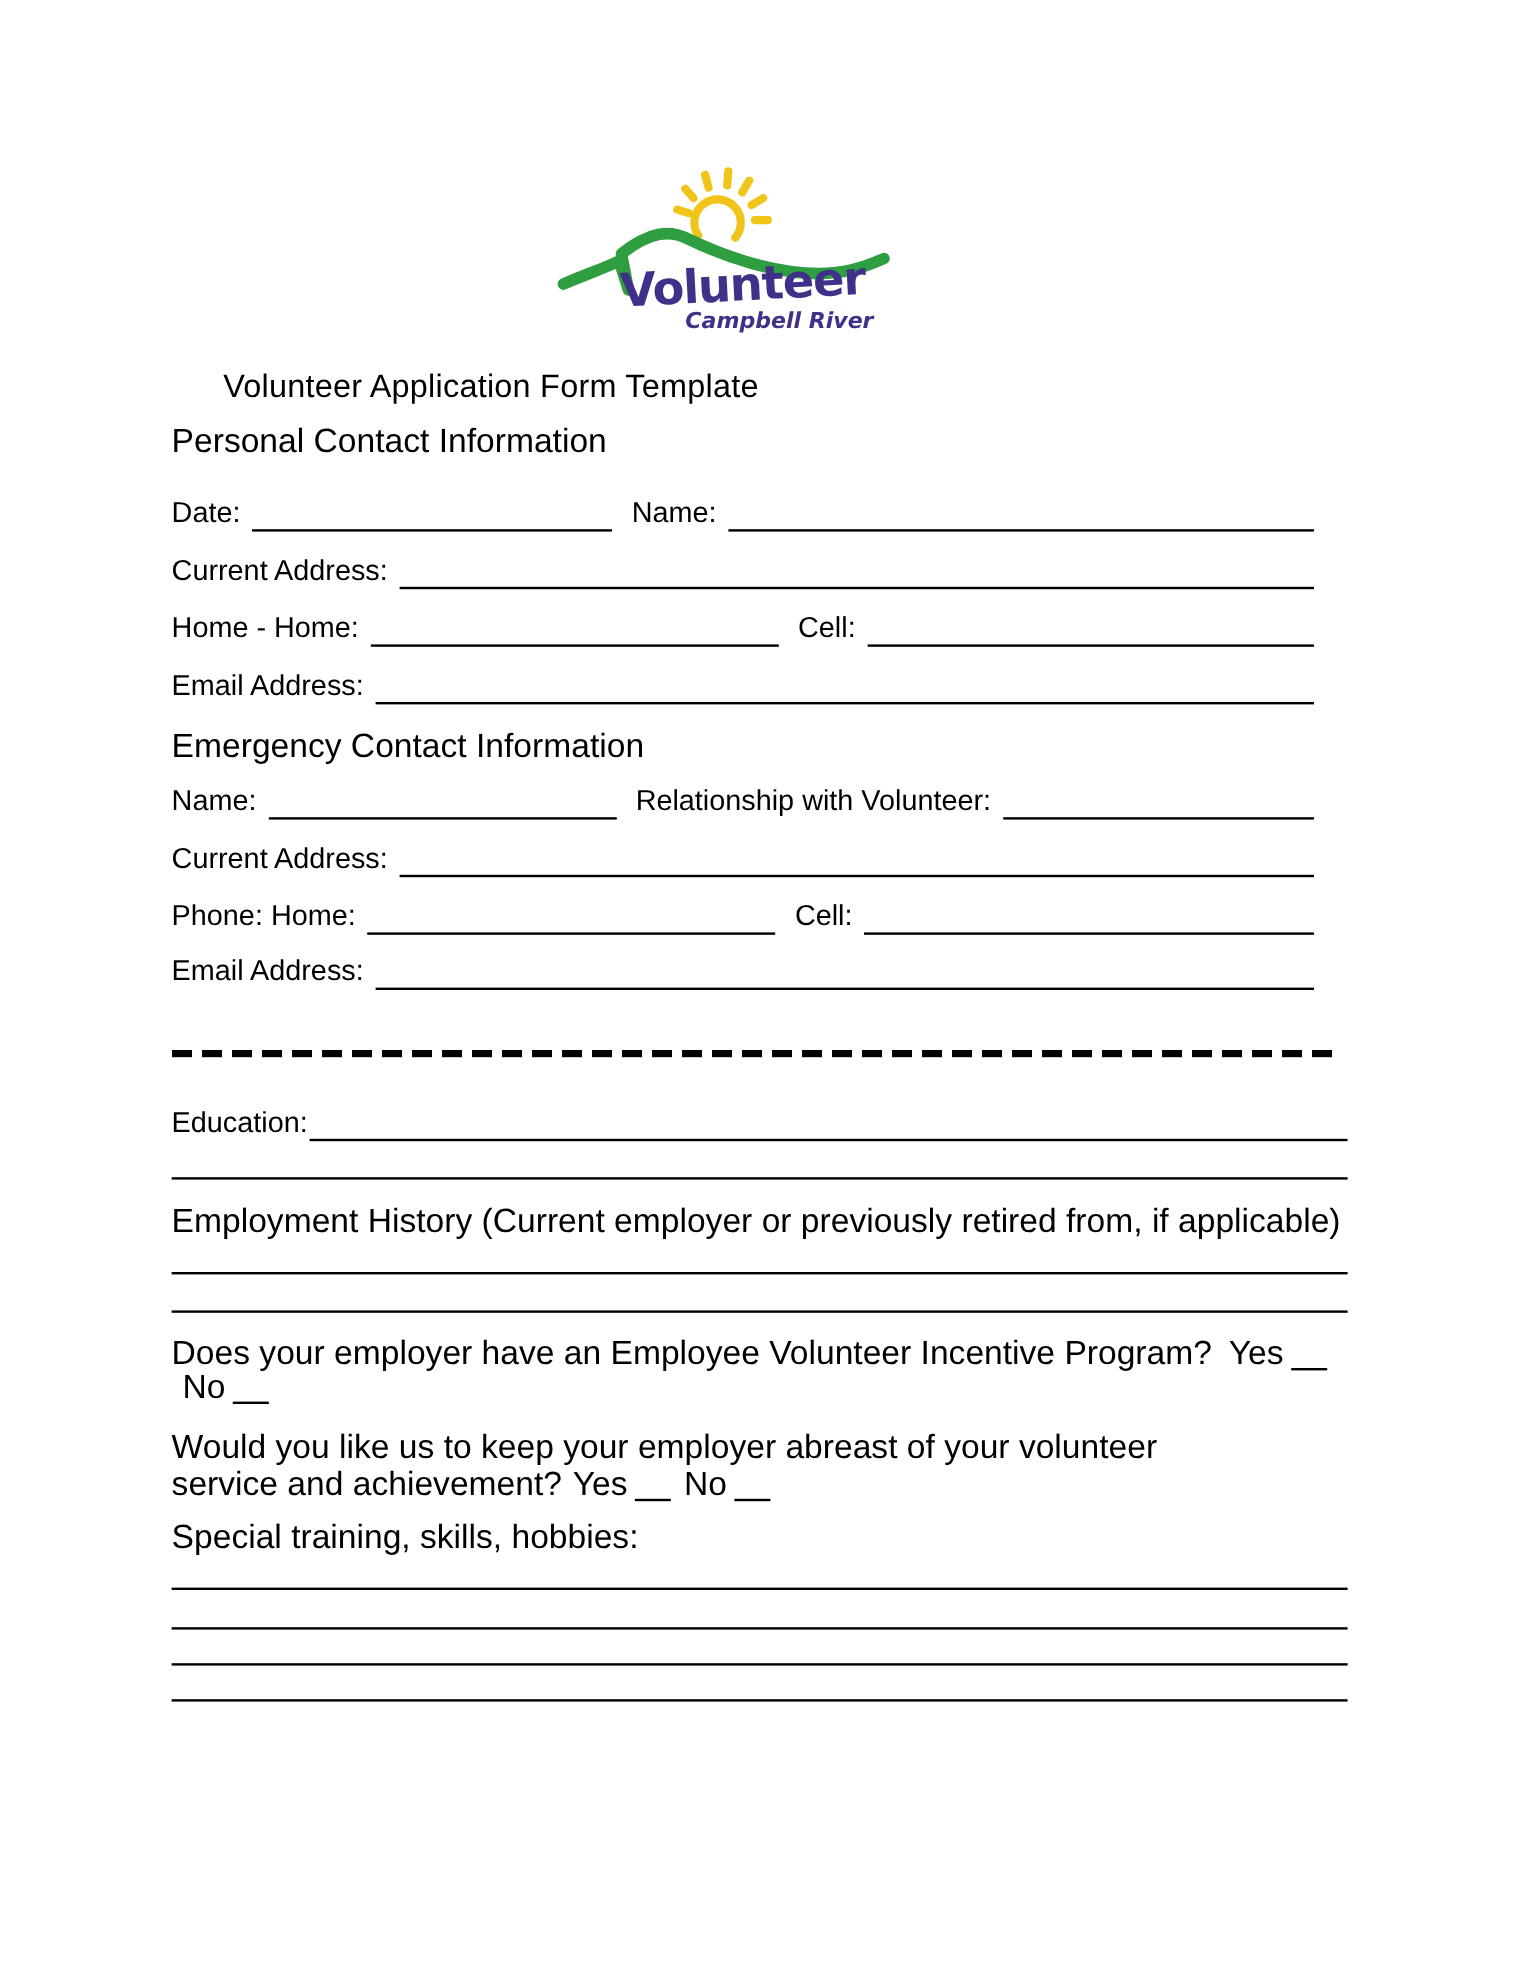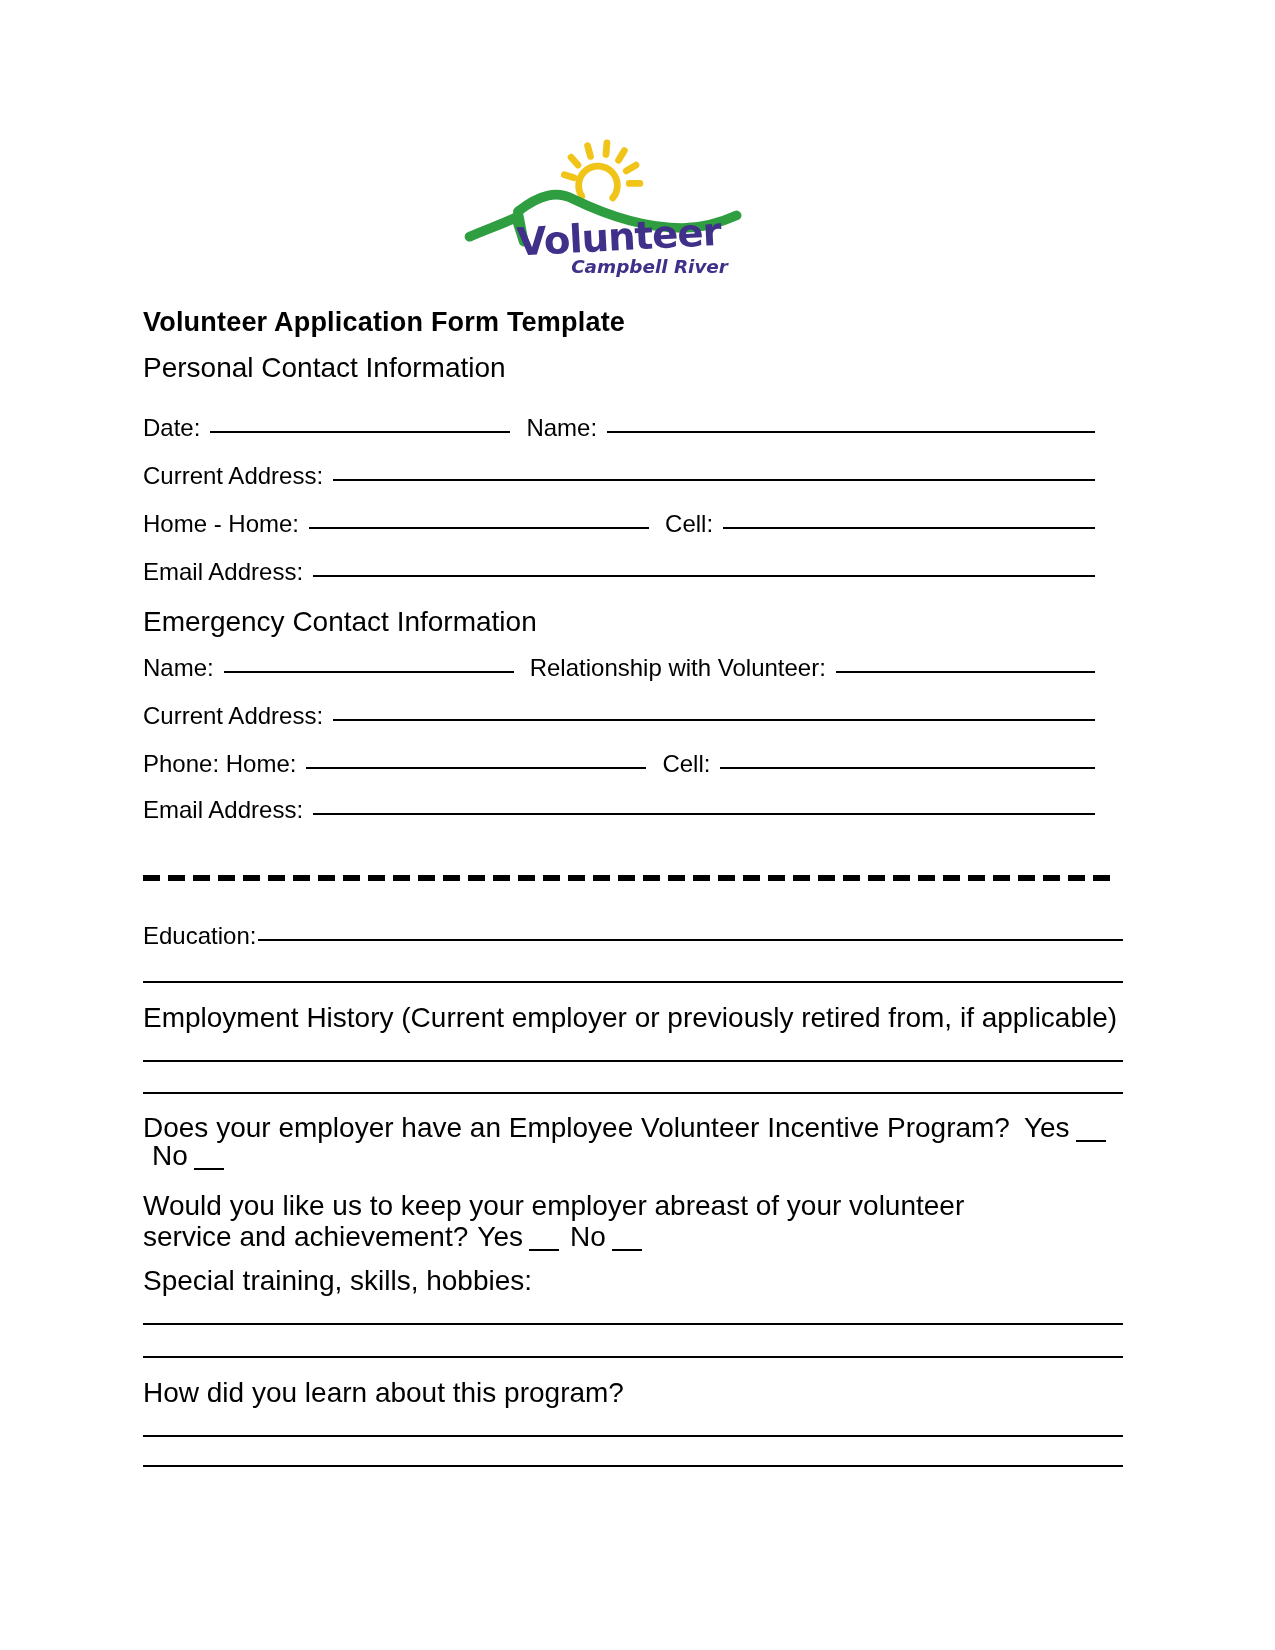--- a/index.html
+++ b/index.html
@@ -24,35 +24,36 @@
     margin-top: 138px;
     height: 150px;
     display: flex;
     justify-content: center;
   }
   .logo-wrap svg { transform: translateX(-28px); }
   
   .doc-title {
     margin-top: 18px;
     font-size: 27px;
-    font-weight: bold;
+    font-weight: normal;
     line-height: 32px;
     letter-spacing: 0.2px;
+    margin-left: 43px;
   }
   .section-heading {
     font-size: 28px;
     font-weight: normal;
     line-height: 28px;
   }
   .mt-personal { margin-top: 16px; }
   .mt-emergency { margin-top: 21px; }
   
   .field-row {
     display: flex;
-    align-items: center;
+    align-items: flex-end;
     font-size: 24px;
     line-height: 30px;
     height: 30px;
     padding-right: 28px;
   }
   .field-row.full { padding-right: 0; }
   .label { white-space: nowrap; }
   .blank {
     height: 10px;
     border-bottom: 2px solid #000;
@@ -204,18 +205,17 @@
     </div>
 
     <div class="text-line mt-abreast">
       <span>Would you like us to keep your employer abreast of your volunteer service and achievement?</span><span class="word-gap">Yes</span><span class="inline-blank"></span><span class="word-gap">No</span><span class="inline-blank"></span>
     </div>
 
     <div class="text-line mt-training">Special training, skills, hobbies:</div>
     <div class="line-row"></div>
     <div class="line-row lr3"></div>
 
-    <div class="text-line mt-learn">How did you learn about this program?</div>
     <div class="line-row"></div>
     <div class="line-row"></div>
 
   </div>
 </div>
 
 </body></html>

